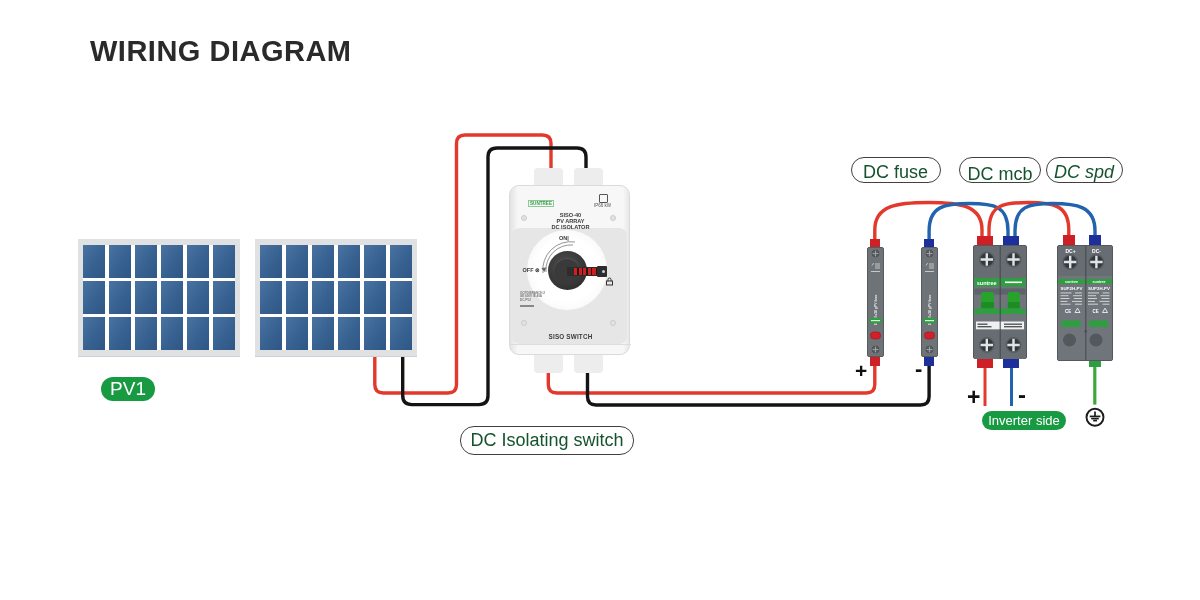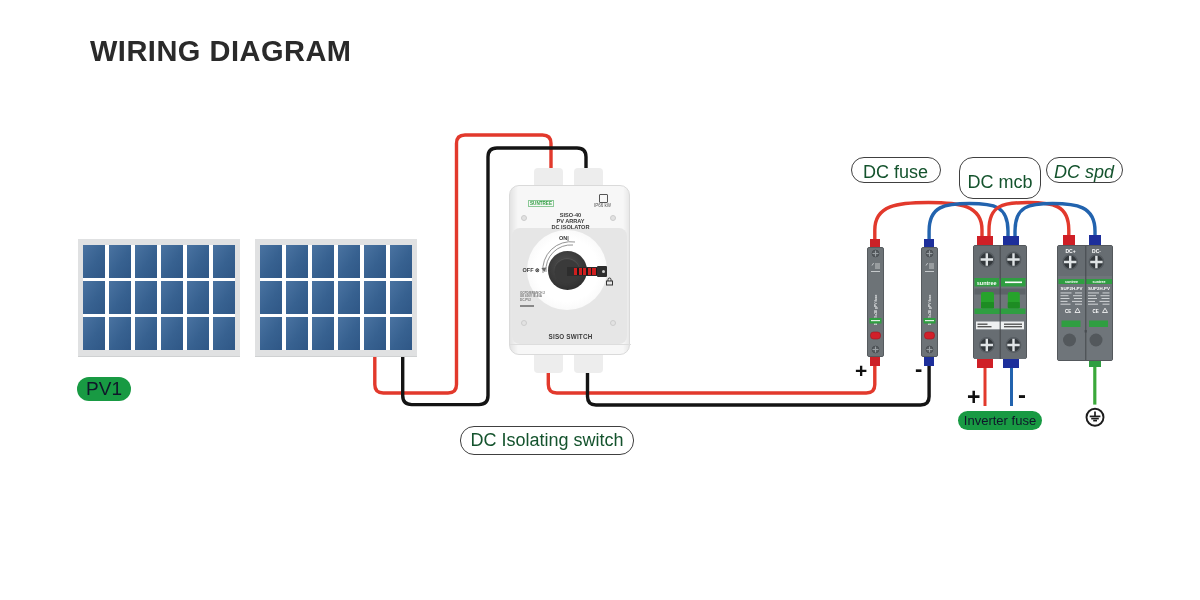--- a/index.html
+++ b/index.html
@@ -7,22 +7,22 @@
     font-family:"Liberation Sans", sans-serif;overflow:hidden;}
   .abs{position:absolute;}
   .title{position:absolute;left:78px;top:35px;font-size:29px;font-weight:bold;color:#2a2a2a;letter-spacing:0.5px;margin-left:12px;}
   
   .panel{position:absolute;top:239px;width:162px;height:118px;background:#e0e1e2;
      border-bottom:1px solid #cfd1d2;box-sizing:border-box;}
   .cells{position:absolute;left:5px;top:6px;right:5px;bottom:6px;background:#ffffff;
      display:grid;grid-template-columns:repeat(6,1fr);grid-template-rows:repeat(3,1fr);gap:3.5px;}
   .cell{background:linear-gradient(125deg,#4a73a1 0%,#376190 55%,#2f5786 100%);}
   
-  .gpill{position:absolute;background:#189a43;color:#0f172a;border-radius:14px;
-     display:flex;align-items:center;justify-content:center;}
+  .gpill{position:absolute;background:#189a43;color:#ffffff;border-radius:14px;
+     display:flex;align-items:center;justify-content:center;margin-left:24px;}
   .opill{position:absolute;background:#ffffff;border:1px solid #404040;border-radius:14px;
      color:#14532d;display:flex;align-items:center;justify-content:center;box-sizing:border-box;}
   
   .tab{position:absolute;background:#ededed;}
   .isobody{position:absolute;left:509px;top:185px;width:121px;height:170px;border-radius:10px;
      background:linear-gradient(90deg,#e3e3e3 0px,#f7f7f7 8px,#f7f7f7 113px,#e3e3e3 121px);
      border:1px solid #dadada;box-sizing:border-box;}
   .isopanel{position:absolute;left:2px;top:42px;width:115px;height:116px;border-radius:8px;
      background:#e6e6e6;}
   .dial{position:absolute;border-radius:50%;}
@@ -157,21 +157,21 @@
     <div class="screw" style="left:10.5px;top:133.5px;"></div>
     <div class="screw" style="left:99.5px;top:133.5px;"></div>
 
     <div class="tinytext" style="left:0;top:146.5px;width:121px;font-size:6.3px;letter-spacing:0.2px;">SISO SWITCH</div>
     <div class="abs" style="left:0;top:158px;width:121px;height:1px;background:#dddddd;"></div>
   </div>
 
   <div class="opill" style="left:460px;top:425.5px;width:174px;height:29px;font-size:18px;">DC Isolating switch</div>
 
   <div class="opill" style="left:850.5px;top:157px;width:90px;height:26px;font-size:18px;padding-top:4px;">DC fuse</div>
-  <div class="opill" style="left:959px;top:157px;width:82px;height:42px;font-size:18px;padding-top:8px;">DC mcb</div>
+  <div class="opill" style="left:959px;top:157px;width:82px;height:26px;font-size:18px;padding-top:8px;">DC mcb</div>
   <div class="opill" style="left:1045.5px;top:157px;width:77px;height:26px;font-size:18px;padding-top:4px;font-style:italic;">DC spd</div>
 
   <div class="cap" style="left:869.5px;top:239px;width:10.5px;height:9px;background:#cc2127;"></div>
   <div class="cap" style="left:869.5px;top:357px;width:10.5px;height:9px;background:#cc2127;"></div>
   <div class="fusebody" style="left:866.5px;">
     <svg width="15" height="108" viewBox="0 0 15 108">
       <circle cx="7.5" cy="5.5" r="3.4" fill="#595e62" stroke="#454a4e" stroke-width="0.8"></circle>
       <path d="M 4.5,5.5 h 6 M 7.5,2.5 v 6" stroke="#9aa0a4" stroke-width="1"></path>
       <path d="M 4,17.5 l 1.6,-2.4 M 7,16 h 5 M 7,18 h 5 M 7,20 h 5" stroke="#e8eaeb" stroke-width="0.7"></path>
       <rect x="3" y="23" width="9" height="1" fill="#c5c9cb"></rect>
@@ -234,21 +234,21 @@
       <circle cx="12.8" cy="99" r="7.2" fill="#33383c" stroke="#565c61" stroke-width="1.4"></circle>
       <path d="M 6.6,99 h 12.4 M 12.8,92.8 v 12.4" stroke="#dfe3e5" stroke-width="2.4"></path>
       <circle cx="39.5" cy="99" r="7.2" fill="#33383c" stroke="#565c61" stroke-width="1.4"></circle>
       <path d="M 33.3,99 h 12.4 M 39.5,92.8 v 12.4" stroke="#dfe3e5" stroke-width="2.4"></path>
       <line x1="26.2" y1="0" x2="26.2" y2="113" stroke="#44484c" stroke-width="1"></line>
     </svg>
   </div>
 
   <div class="sign" style="left:967px;top:384px;font-size:23px;">+</div>
   <div class="sign" style="left:1018px;top:381px;font-size:24px;">-</div>
-  <div class="gpill" style="left:958px;top:411px;width:84px;height:18.5px;font-size:13px;border-radius:9.5px;">Inverter fuse</div>
+  <div class="gpill" style="left:958px;top:411px;width:84px;height:18.5px;font-size:13px;border-radius:9.5px;">Inverter side</div>
 
   <div class="cap" style="left:1062.6px;top:235px;width:12.5px;height:10px;background:#cf1f26;"></div>
   <div class="cap" style="left:1088.8px;top:235px;width:12.5px;height:10px;background:#1d2f9b;"></div>
   <div class="cap" style="left:1088.8px;top:359.4px;width:12.5px;height:7.5px;background:#2f9e41;"></div>
   <div class="devbody" style="left:1056.5px;top:244.7px;width:56.3px;height:116.5px;border-radius:2px;">
     <svg width="54.5" height="114.5" viewBox="0 0 54.5 114.5">
       <rect x="0" y="0" width="54.5" height="30" fill="#676d72"></rect>
       <text x="12.5" y="6.5" fill="#ffffff" font-size="5" font-weight="bold" font-family="Liberation Sans" text-anchor="middle">DC+</text>
       <text x="38.5" y="6.5" fill="#ffffff" font-size="5" font-weight="bold" font-family="Liberation Sans" text-anchor="middle">DC-</text>
       <circle cx="12.2" cy="16" r="7.2" fill="#33383c" stroke="#565c61" stroke-width="1.4"></circle>

